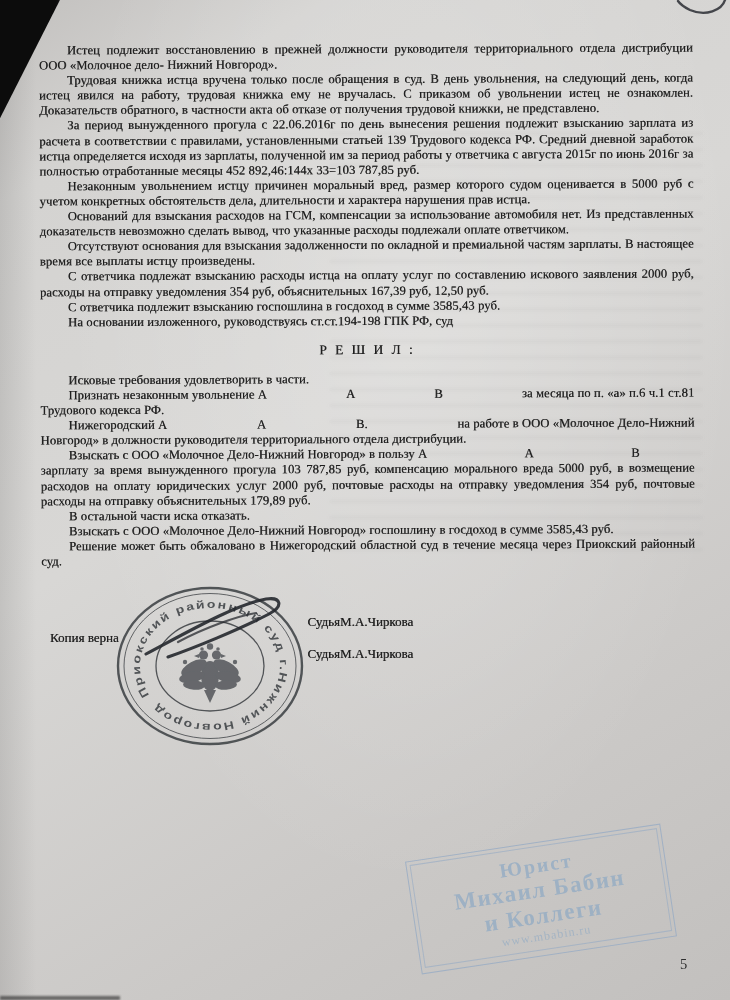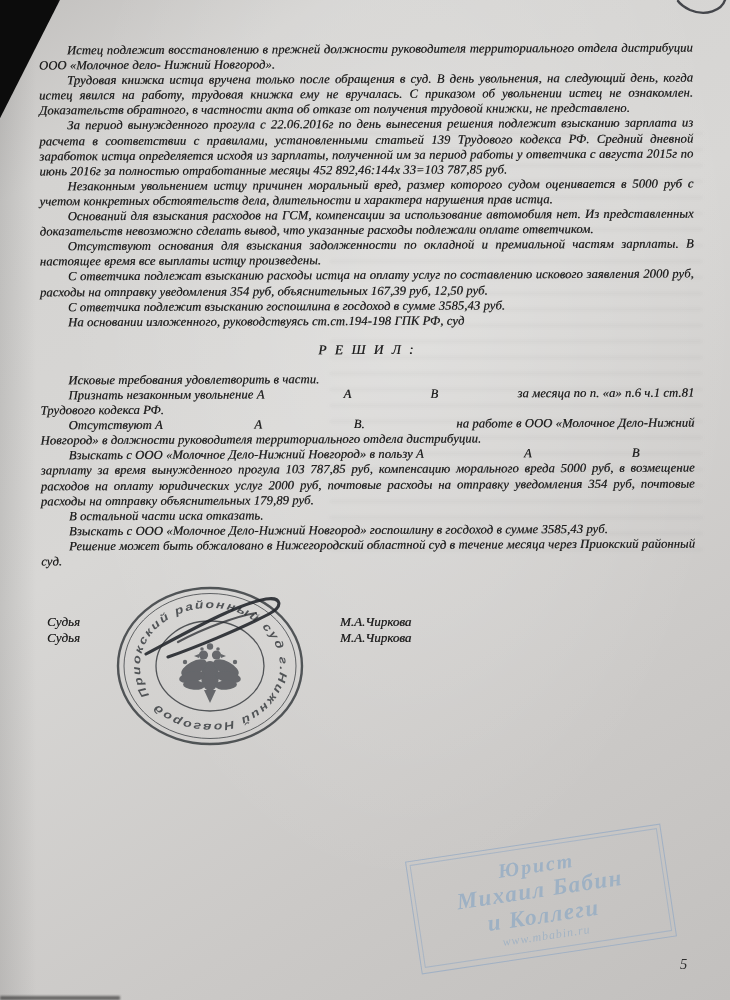--- a/index.html
+++ b/index.html
@@ -3,21 +3,20 @@
 <meta charset="utf-8">
 <style>
   html,body { margin:0; padding:0; background:#888; }
   .page {
     position:relative; width:730px; height:1000px; overflow:hidden;
     background:
       radial-gradient(ellipse at 55% 30%, rgba(255,255,255,0.22), rgba(255,255,255,0) 60%),
       linear-gradient(148deg, #c2c0be 0%, #d4d3d1 14%, #d8d7d5 42%, #cbc9c7 75%, #c2c0be 100%);
     font-family:"Liberation Serif","DejaVu Serif",serif;
     color:#1e1e1e;
-    font-style:italic;
   }
   .edge-left { position:absolute; inset:0; pointer-events:none;
     background:linear-gradient(90deg, rgba(40,40,40,0.12), rgba(0,0,0,0) 5%); }
   .edge-bottom { position:absolute; left:0; bottom:0; width:120px; height:4px;
     background:rgba(20,20,20,0.55); filter:blur(1.2px); }
   .corner-shadow { position:absolute; left:-8px; top:-8px; width:72px; height:142px;
     background:#0c0c0c; clip-path:polygon(0 0,100% 0,0 100%); filter:blur(3px); }
   .bleed { position:absolute; left:330px; top:120px; width:372px; height:440px; pointer-events:none;
     background:repeating-linear-gradient(0deg, rgba(255,255,255,0) 0 9px,
       rgba(112,110,108,0.055) 9px 12px, rgba(255,255,255,0) 12px 16px);
@@ -32,21 +31,21 @@
   .para { margin:0; text-indent:28px; text-align:justify; }
   .heading { text-align:center; letter-spacing:2.5px; margin:13px 0 15px; font-size:13.4px; }
   .seg-line { display:flex; justify-content:space-between; white-space:nowrap; }
   .seg-line .ind { padding-left:28px; }
   .seg-line.short-right { padding-right:55px; }
   .tail { margin:0; text-align:justify; }
 
   .sig-block { position:absolute; left:47px; top:614px; width:430px;
     font-size:13px; line-height:16.2px;
     text-shadow:0.35px 0 0 rgba(25,25,25,0.72); }
-  .sig-row { display:flex; }
+  .sig-row { display:flex;text-align:right; }
   .sig-label { width:293px; }
   .sig-copy { padding-left:3px; }
 
   .stamp { position:absolute; left:112px; top:584px; opacity:0.9; }
   .signature-svg { position:absolute; left:118px; top:590px; }
   .pen-mark { position:absolute; left:640px; top:0; }
 
   .wm { position:absolute; left:412px; top:842px; width:256px; height:112px;
     transform:rotate(-8.5deg);
     border:1.6px solid rgba(152,172,196,0.85);
@@ -91,21 +90,21 @@
 
     <div class="seg-line">
       <span class="ind">Признать незаконным увольнение А</span>
       <span>А</span>
       <span>В</span>
       <span>за месяца по п. «а» п.6 ч.1 ст.81</span>
     </div>
     <p class="tail">Трудового кодекса РФ.</p>
 
     <div class="seg-line">
-      <span class="ind">Отсутствуют А</span>
+      <span class="ind">Нижегородский А</span>
       <span>А</span>
       <span>В.</span>
       <span>на работе в ООО «Молочное Дело-Нижний</span>
     </div>
     <p class="tail">Новгород» в должности руководителя территориального отдела дистрибуции.</p>
 
     <div class="seg-line short-right">
       <span class="ind">Взыскать с ООО «Молочное Дело-Нижний Новгород» в пользу А</span>
       <span>А</span>
       <span>В</span>
@@ -114,20 +113,23 @@
 
     <p class="para">В остальной части иска отказать.</p>
     <p class="para">Взыскать с ООО «Молочное Дело-Нижний Новгород»  госпошлину в госдоход в сумме 3585,43 руб.</p>
     <p class="para">Решение может быть обжаловано в Нижегородский областной суд в течение месяца через Приокский районный суд.</p>
   </div>
 
   <div class="sig-block">
     <div class="sig-row">
       <span class="sig-label">Судья</span>
       <span>М.А.Чиркова</span>
+    </div>
+    <div class="sig-row">
+      <span class="sig-copy">Копия верна</span>
     </div>
     <div class="sig-row">
       <span class="sig-label">Судья</span>
       <span>М.А.Чиркова</span>
     </div>
   </div>
 
   <svg class="stamp" width="196" height="164" viewBox="0 0 196 164">
     <defs>
       <filter id="inkblur">

